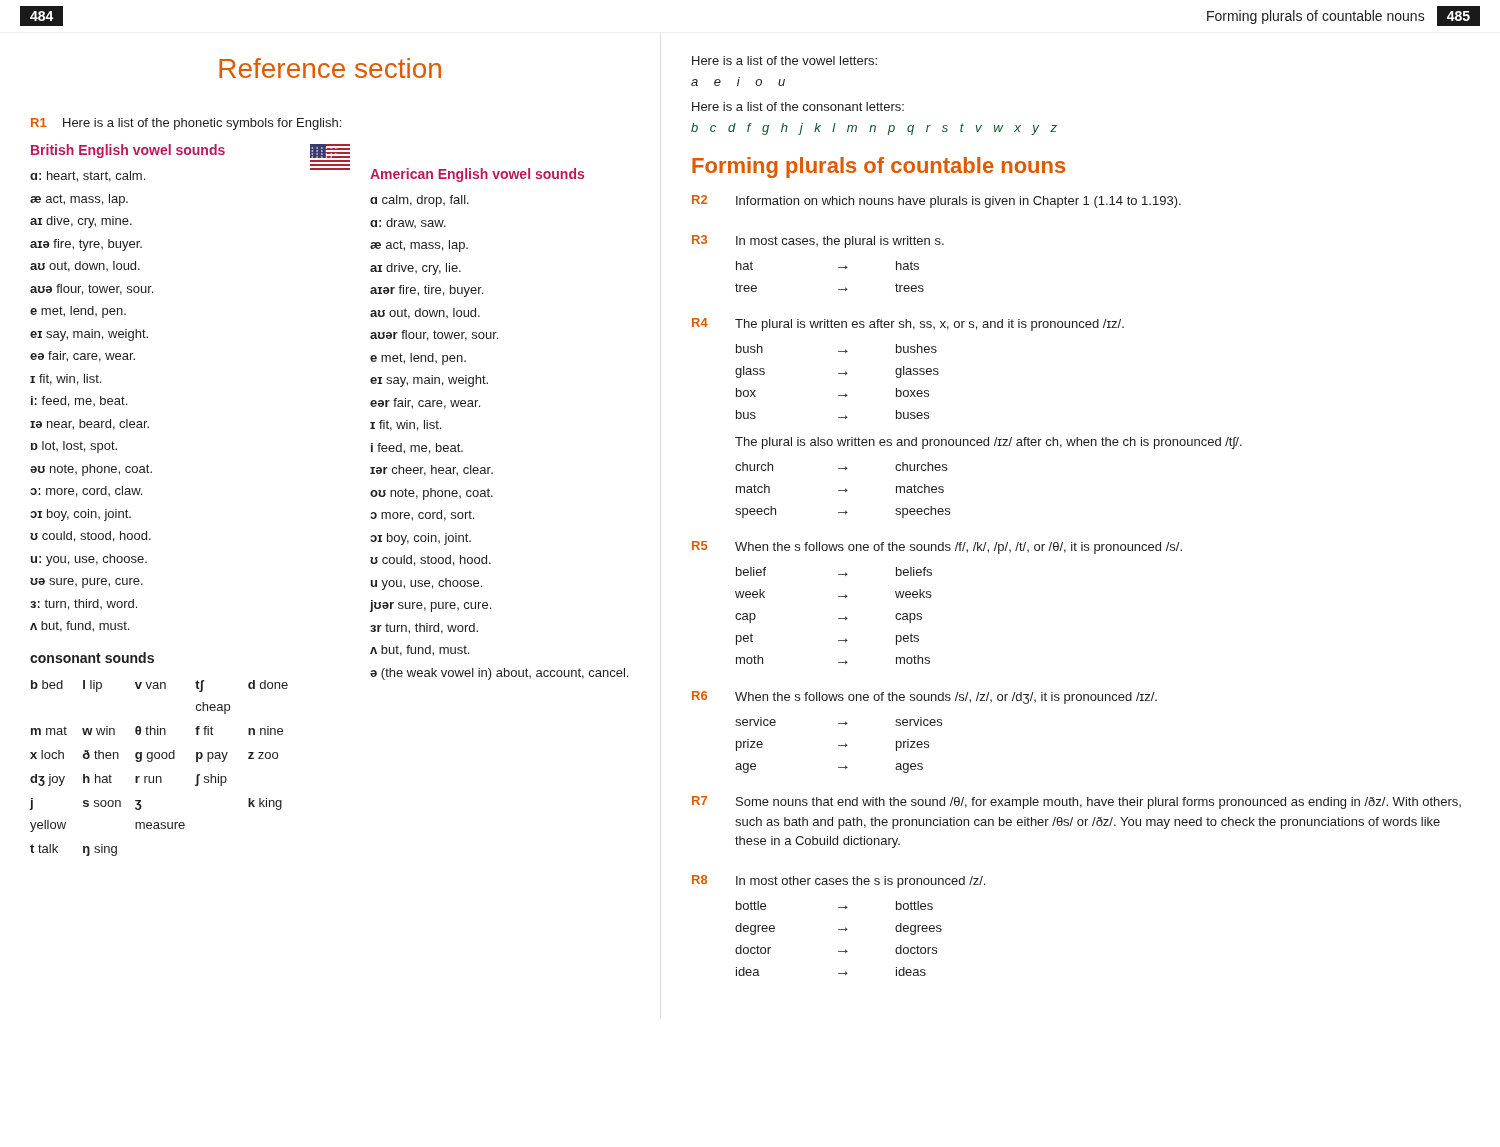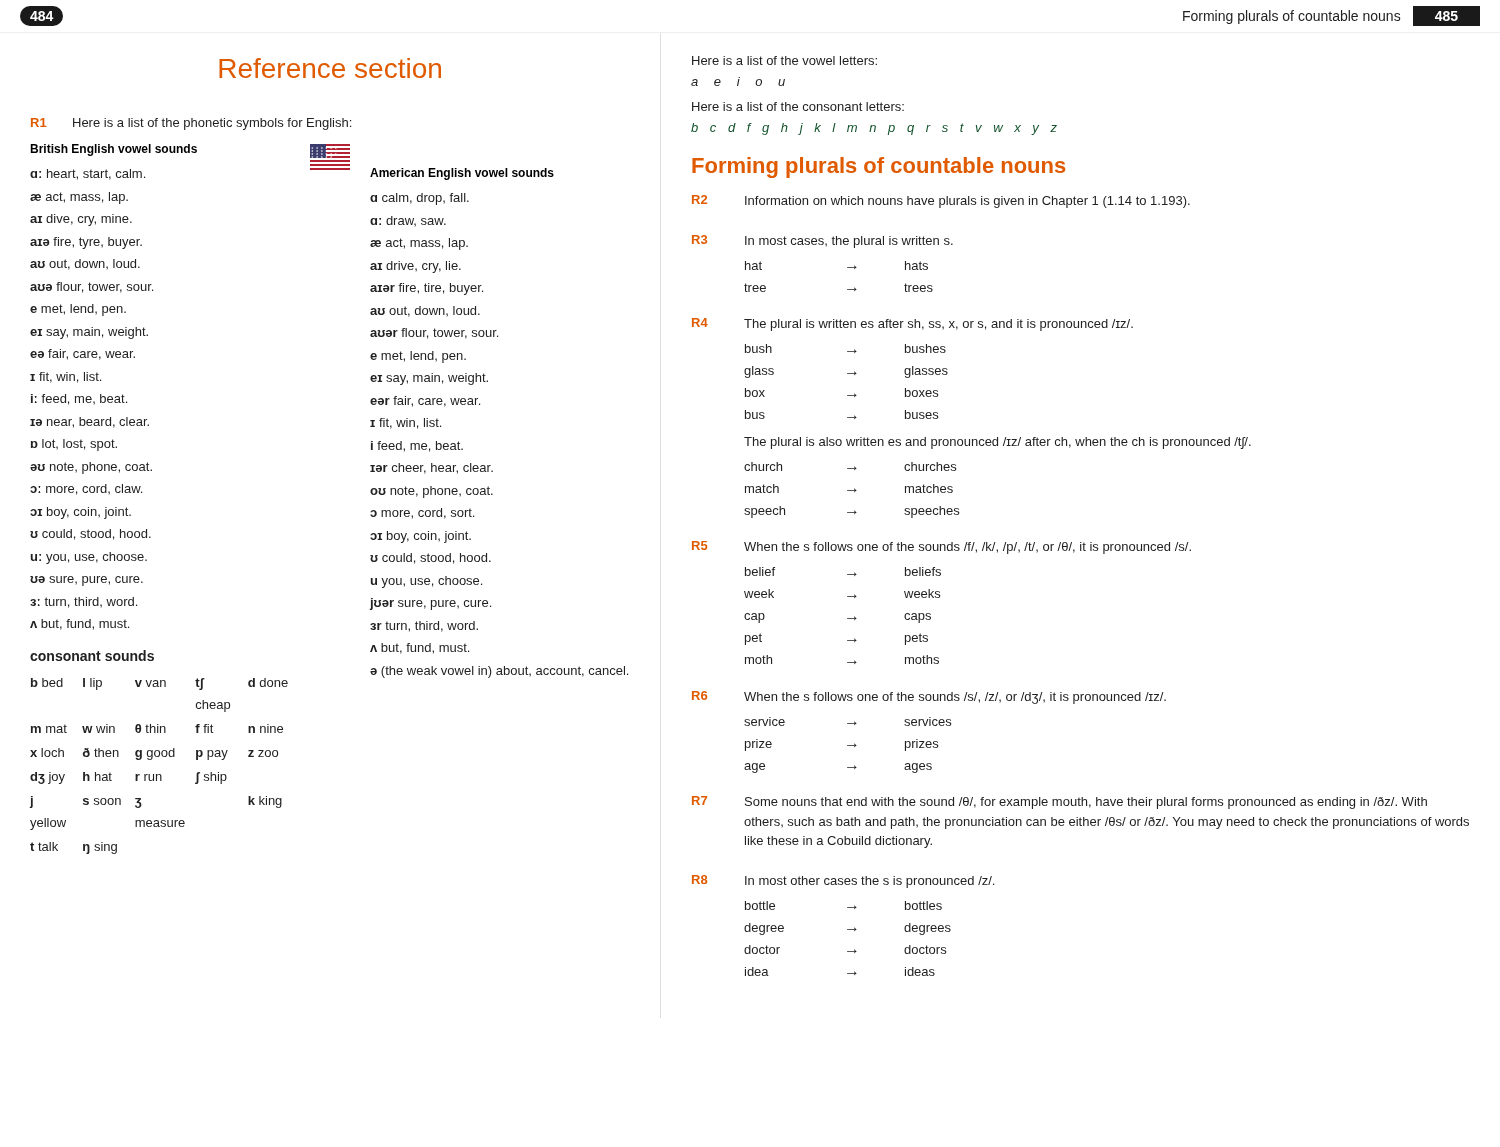--- a/index.html
+++ b/index.html
@@ -20,33 +20,32 @@
       padding: 6px 20px;
       background: #fff;
       border-bottom: 1px solid #eee;
     }
     .page-num-left {
       background: #1a1a1a;
       color: #fff;
       padding: 2px 10px;
       font-size: 14px;
       font-weight: bold;
-      border-radius: 10px;
     }
     .page-title-right {
       display: flex;
       align-items: center;
       gap: 12px;
       font-size: 14px;
       color: #222;
     }
     .page-num-right {
       background: #1a1a1a;
       color: #fff;
-      padding: 2px 22px;
+      padding: 2px 10px;
       font-size: 14px;
       font-weight: bold;
     }
 
     
     .main-content {
       display: flex;
       padding: 0;
     }
 
@@ -68,21 +67,21 @@
     .pronunciation-guide-title {
       font-size: 20px;
       color: #e05a00;
       font-weight: bold;
       margin-bottom: 10px;
     }
 
     .r1-row {
       display: flex;
       align-items: flex-start;
-      gap: 14px;
+      gap: 4px;
       margin-bottom: 12px;
     }
     .r-label {
       font-size: 13px;
       color: #e05a00;
       font-weight: bold;
       min-width: 28px;
     }
 
     .vowel-sounds-section {
@@ -98,24 +97,24 @@
       display: flex;
       align-items: flex-start;
       padding-top: 2px;
     }
     .american-col {
       flex: 1;
       margin-top: 24px;
     }
 
     .vowel-section-title {
-      font-size: 12px;
+      font-size: 14px;
       font-weight: bold;
       margin-bottom: 8px;
-      color: #000000;
+      color: #be185d;
     }
 
     .sound-line {
       margin-bottom: 3px;
       font-size: 13px;
       line-height: 1.5;
     }
     .sound-symbol {
       font-weight: bold;
       color: #222;
@@ -177,21 +176,21 @@
     .forming-plurals-title {
       font-size: 22px;
       color: #e05a00;
       font-weight: bold;
       margin: 18px 0 12px 0;
     }
 
     .r-row {
       display: flex;
       align-items: flex-start;
-      gap: 25px;
+      gap: 16px;
       margin-bottom: 14px;
     }
     .r-label-right {
       font-size: 13px;
       color: #e05a00;
       font-weight: bold;
       min-width: 28px;
       padding-top: 1px;
     }
     .r-content {

